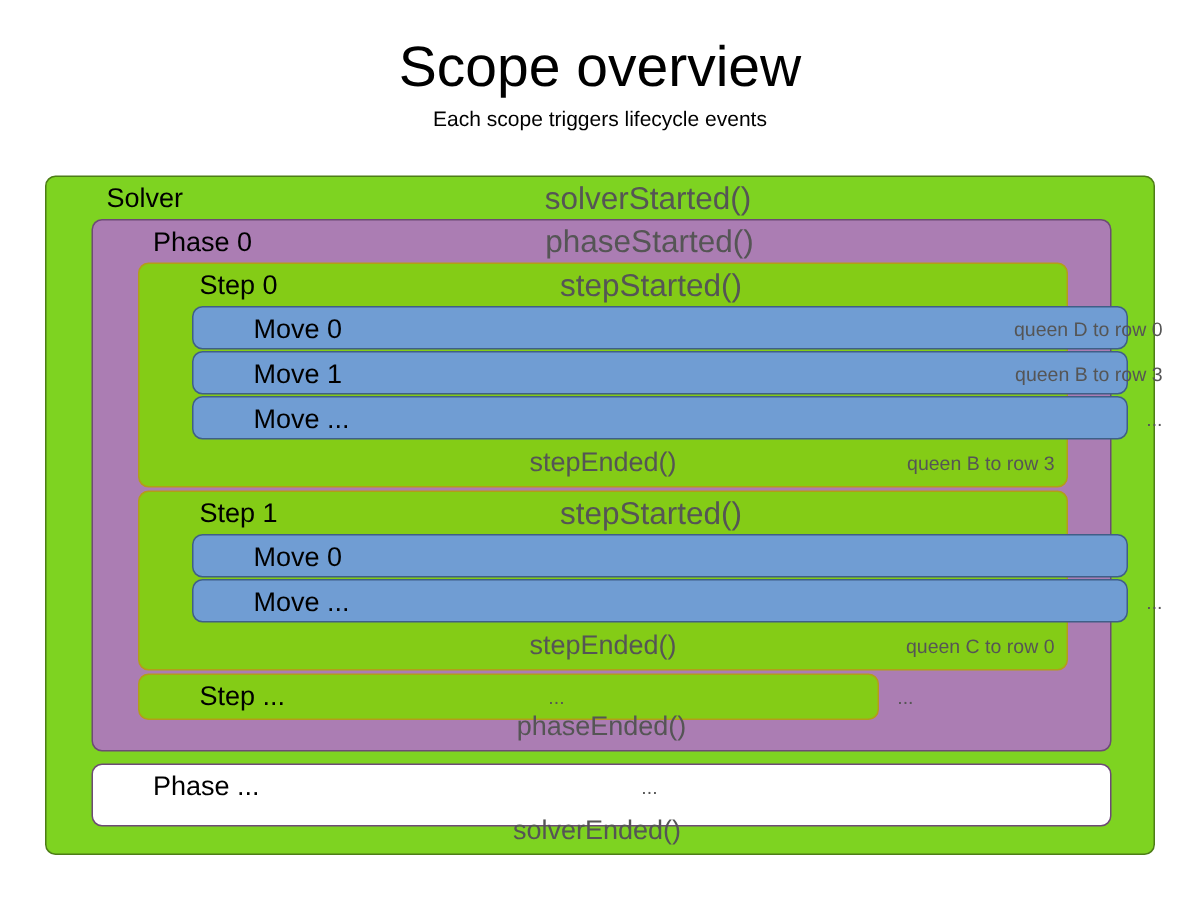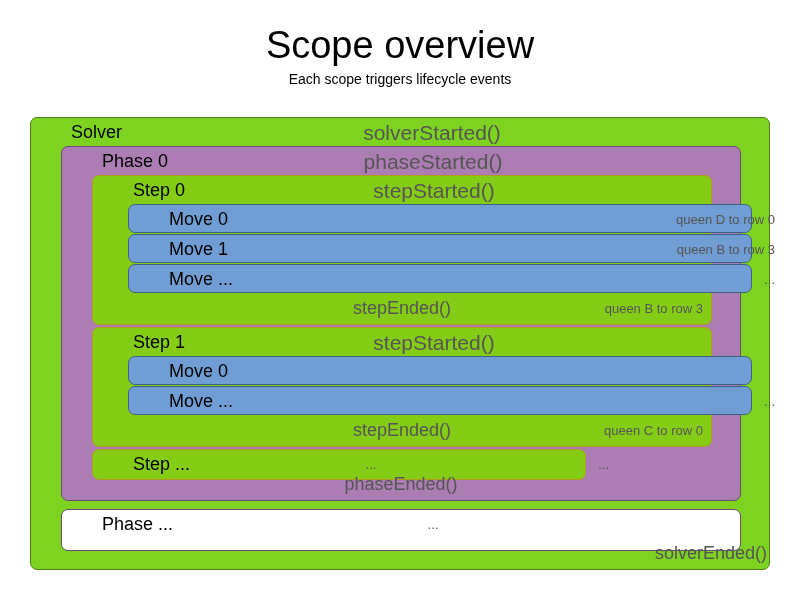--- a/index.html
+++ b/index.html
@@ -162,21 +162,21 @@
   .footer-row .label-center {
     font-size: 18px;
     color: #555555;
   }
   .footer-row .label-right {
     font-size: 13px;
     color: #555555;
   }
 
   
-  .center-shift-solver .label-center { transform: translateX(-2px); text-align: right; }
+  .center-shift-solver .label-center { transform: translateX(-2px); }
 </style>
 </head>
 <body>
 
 <div id="header">
   <h1 id="page-title">Scope overview</h1>
   <div id="page-subtitle">Each scope triggers lifecycle events</div>
 </div>
 
 <div class="scope" id="solver-scope">

